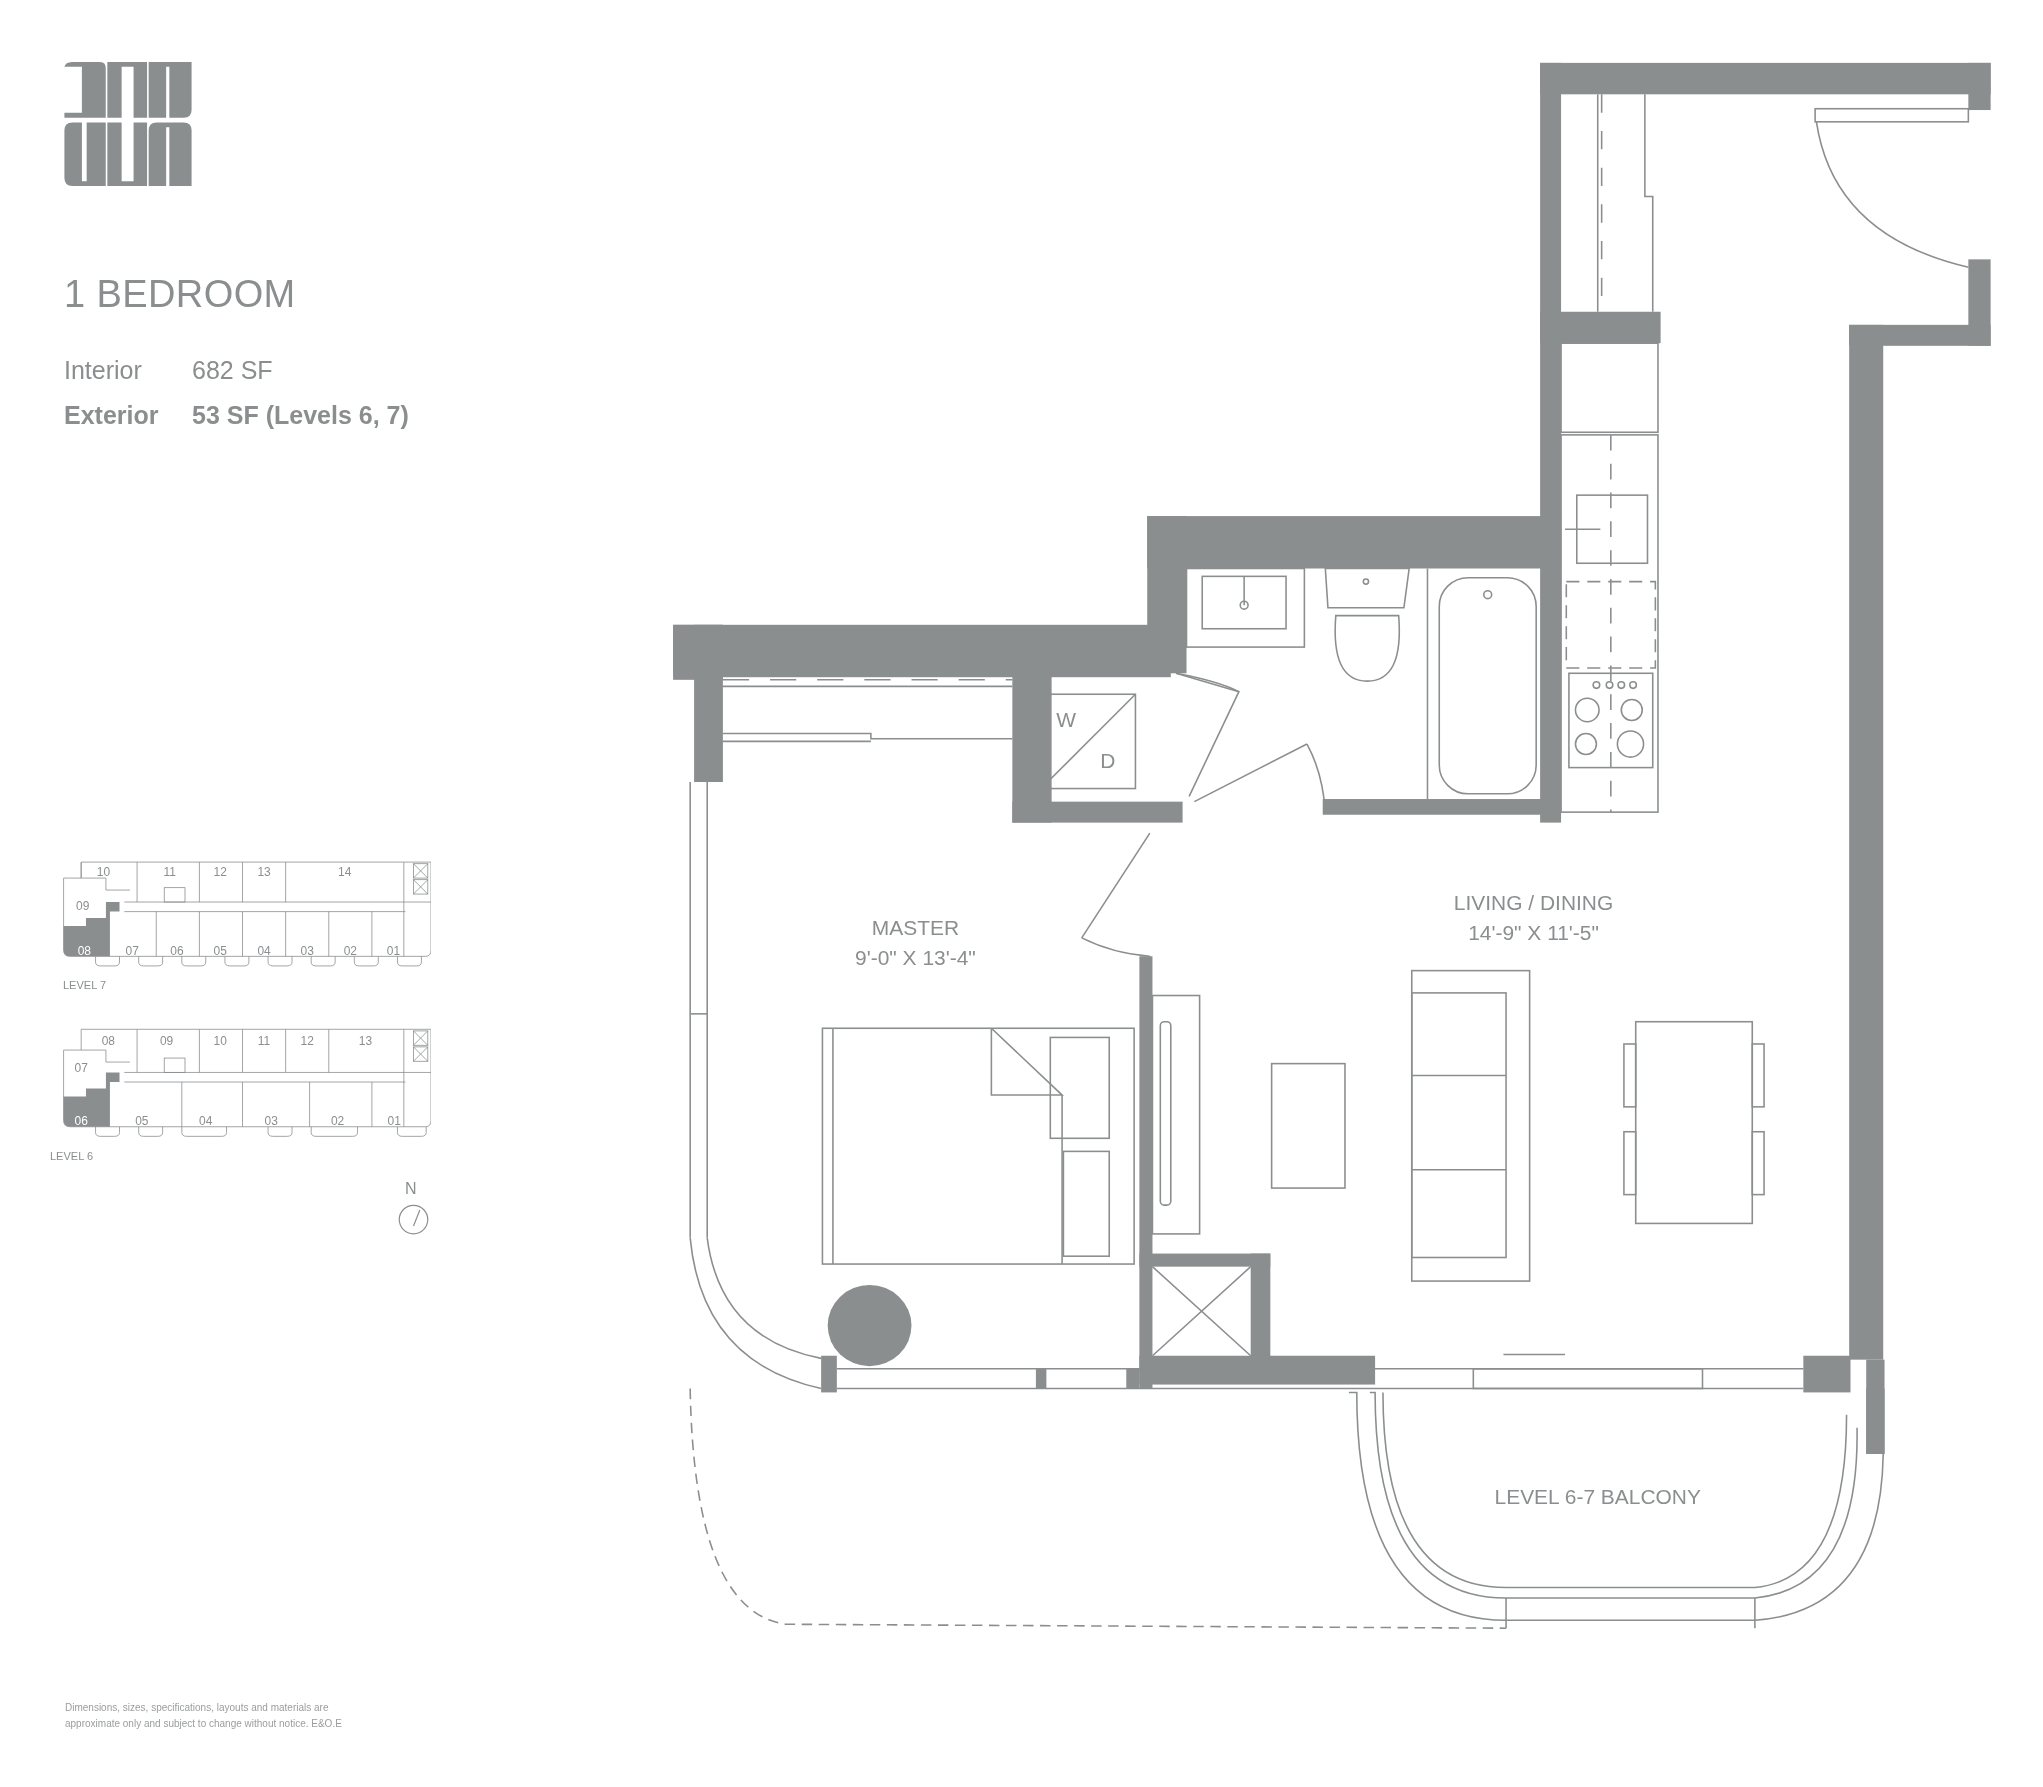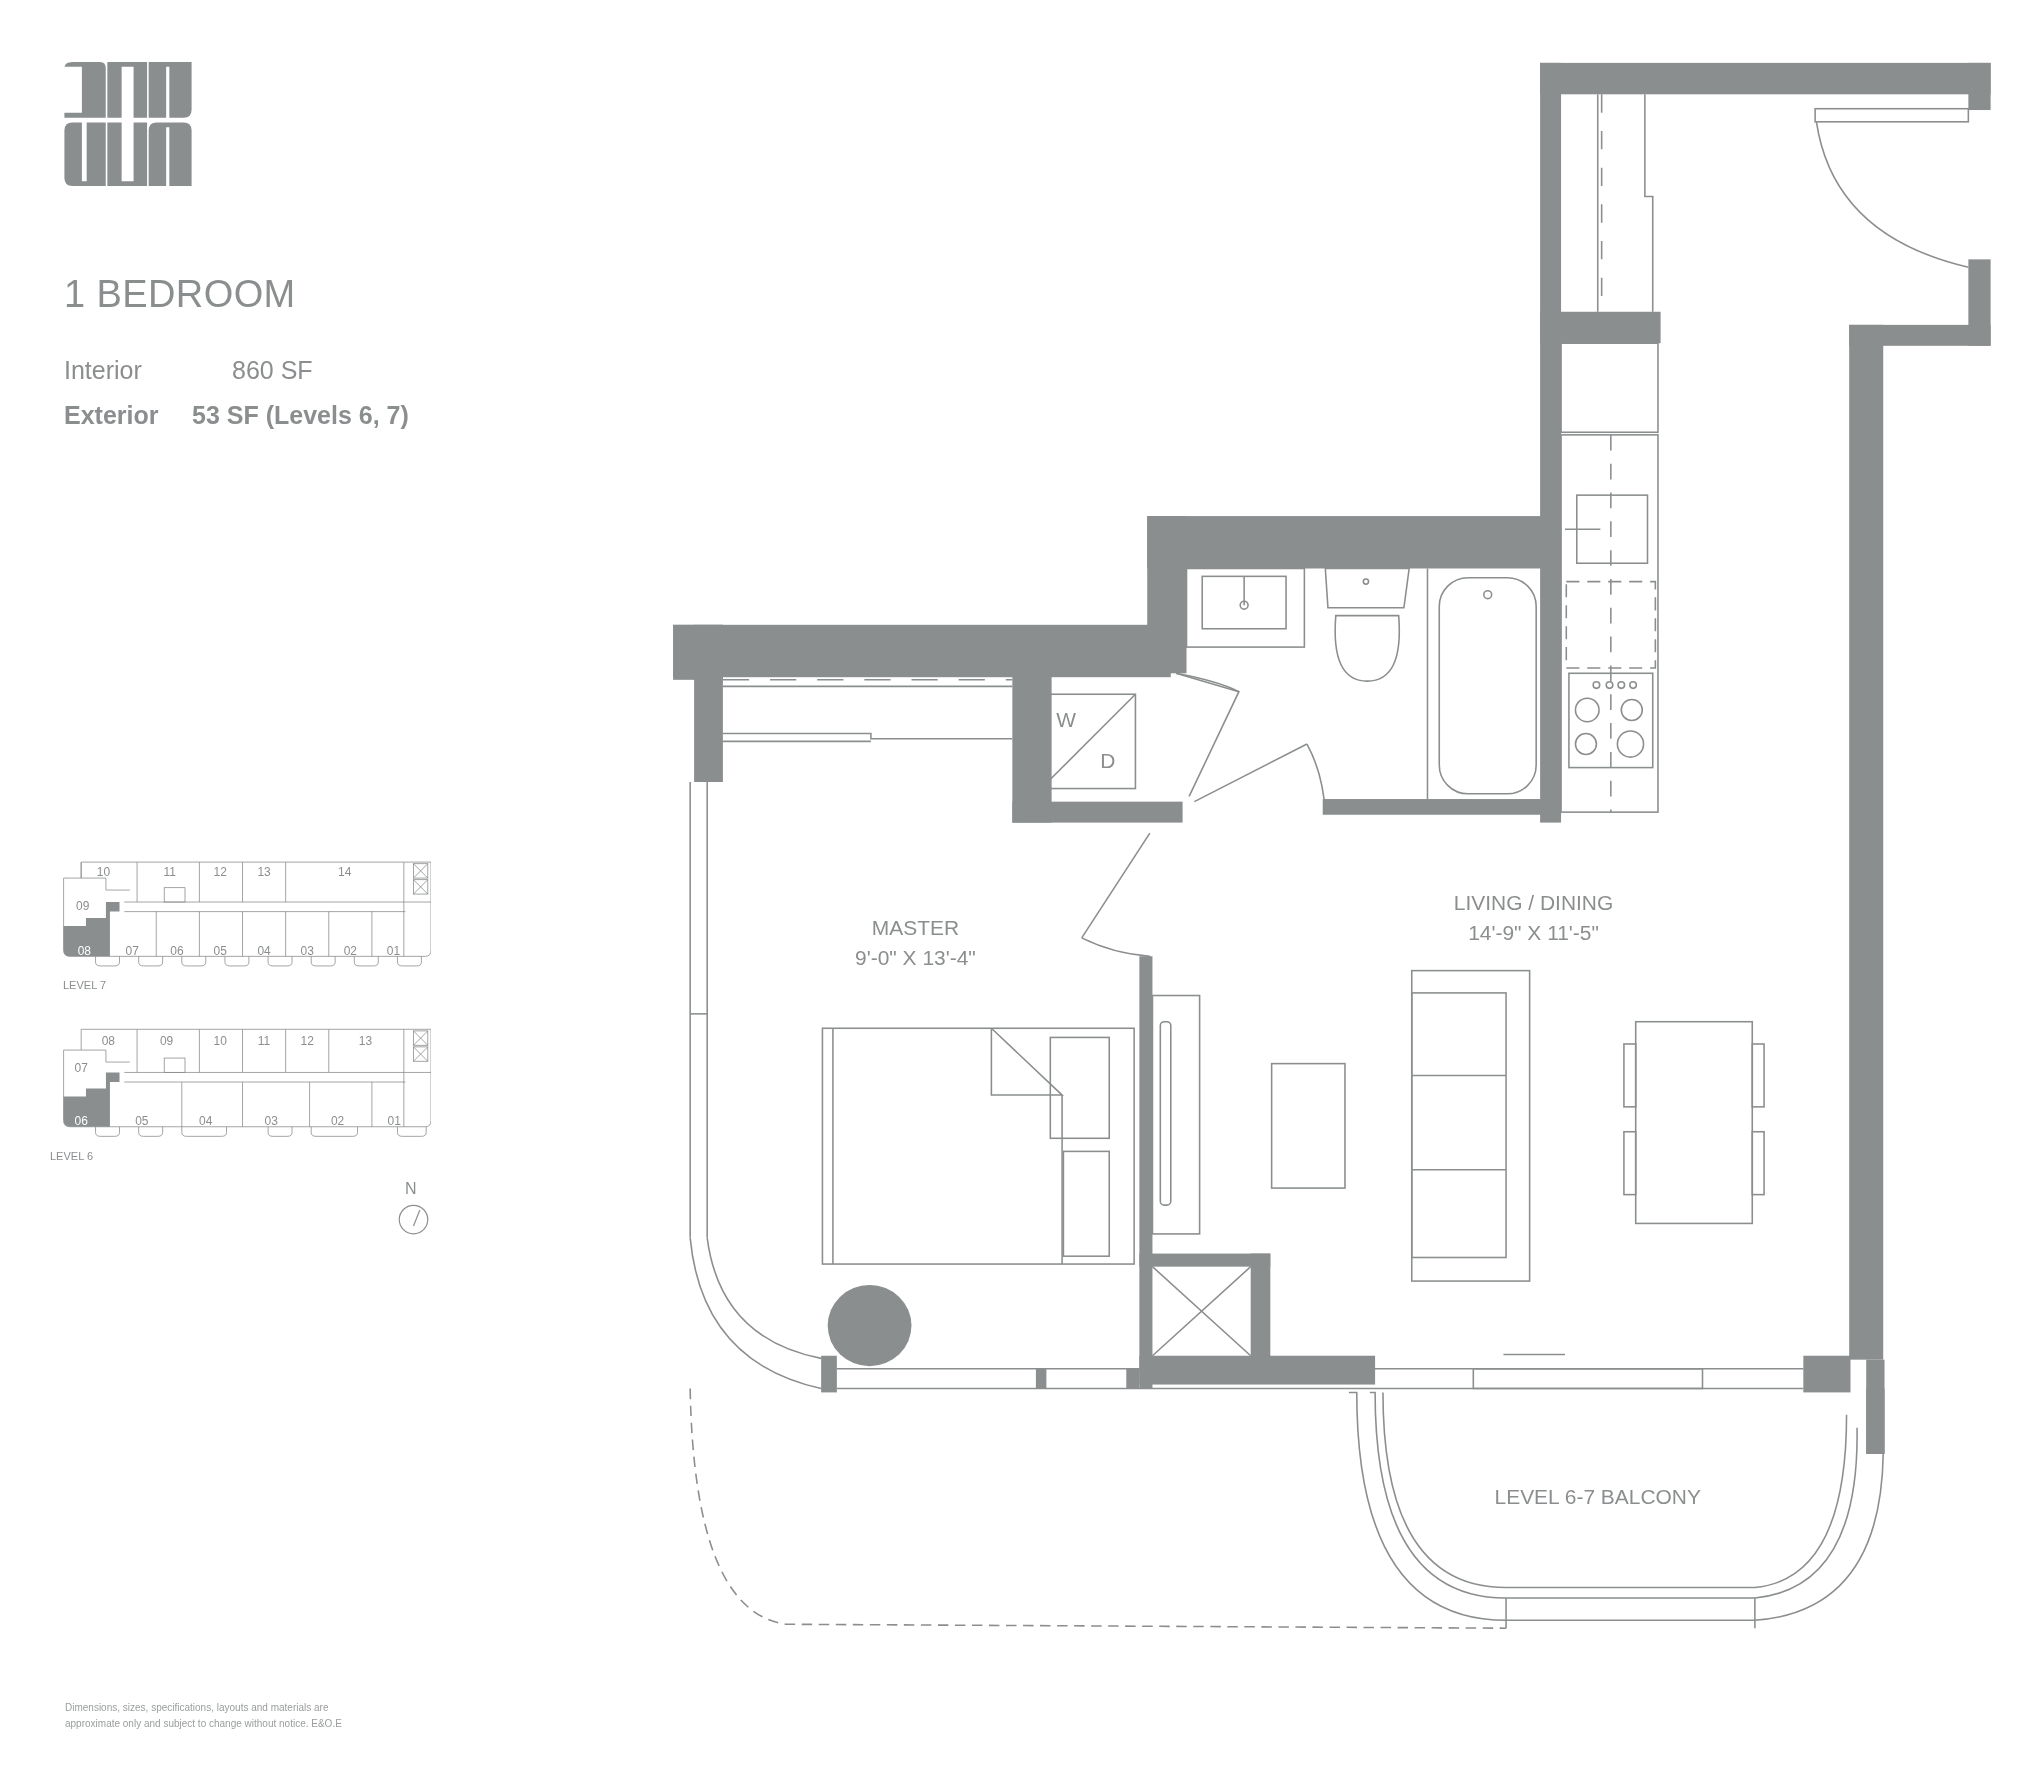--- a/index.html
+++ b/index.html
@@ -3,21 +3,21 @@
 <meta charset="utf-8">
 <style>
   html, body { margin: 0; padding: 0; background: #ffffff; }
   body { width: 2043px; height: 1788px; position: relative; overflow: hidden;
          font-family: "Liberation Sans", sans-serif; color: #8b8e8f; }
   .page { position: absolute; left: 0; top: 0; width: 1870px; height: 1788px; padding-left: 24px; }
   .logo { position: absolute; left: 64px; top: 62px; width: 128px; height: 124px; }
   .title { position: absolute; left: 64px; top: 273px; font-size: 38px; font-weight: 400; letter-spacing: 0.4px; color: #8b8e8f; }
   .spec-row { position: absolute; left: 64px; font-size: 25px; color: #8b8e8f; display: flex; }
   .spec-row .lbl { width: 128px; }
-  .spec-interior { top: 356px; gap: 40px; }
+  .spec-interior { top: 356px; }
   .spec-exterior { top: 401px; font-weight: bold; }
   .keyplan { position: absolute; left: 62px; width: 369px; }
   .keyplan-7 { top: 854px; height: 144px; }
   .keyplan-6 { top: 1026px; height: 140px; }
   .kp-label { position: absolute; font-size: 11px; color: #8b8e8f; }
   .kp-label-7 { left: 63px; top: 979px; }
   .kp-label-6 { left: 50px; top: 1150px; }
   .north { position: absolute; left: 396px; top: 1180px; width: 35px; height: 57px; }
   .north-letter { position: absolute; left: 405px; top: 1180px; font-size: 16px; color: #8b8e8f; }
   .disclaimer { position: absolute; left: 65px; top: 1700px; font-size: 10px; line-height: 16px; color: #9a9d9e; width: 367px; }
@@ -38,21 +38,21 @@
 
       <path d="M0 86 Q0 76 10 76 L22 76 L22 150 L28 150 L28 76 L52 76 L52 156 L10 156 Q0 156 0 146 Z"></path>
       <path d="M54 76 L72 76 L72 150 L87 150 L87 76 L104 76 L104 156 L54 156 Z"></path>
       <path d="M106 86 Q106 76 116 76 L150 76 Q160 76 160 86 L160 156 L132 156 L132 82 L128 82 L128 156 L106 156 Z"></path>
     </g>
   </svg>
 
   <div class="title">1 BEDROOM</div>
   <div class="spec-row spec-interior">
     <span class="lbl">Interior</span>
-    <span>860 SF</span>
+    <span>682 SF</span>
   </div>
   <div class="spec-row spec-exterior">
     <span class="lbl">Exterior</span>
     <span>53 SF (Levels 6, 7)</span>
   </div>
 
   <svg class="keyplan keyplan-7" viewBox="0 0 462 180">
     <g fill="none" stroke="#8b8e8f" stroke-width="1">
       <path d="M24 10 L462 10 L462 120 Q462 128 455 128 L10 128 Q2 128 2 120 L2 30 L24 30 Z"></path>
       <line x1="24" y1="10" x2="24" y2="30"></line>

